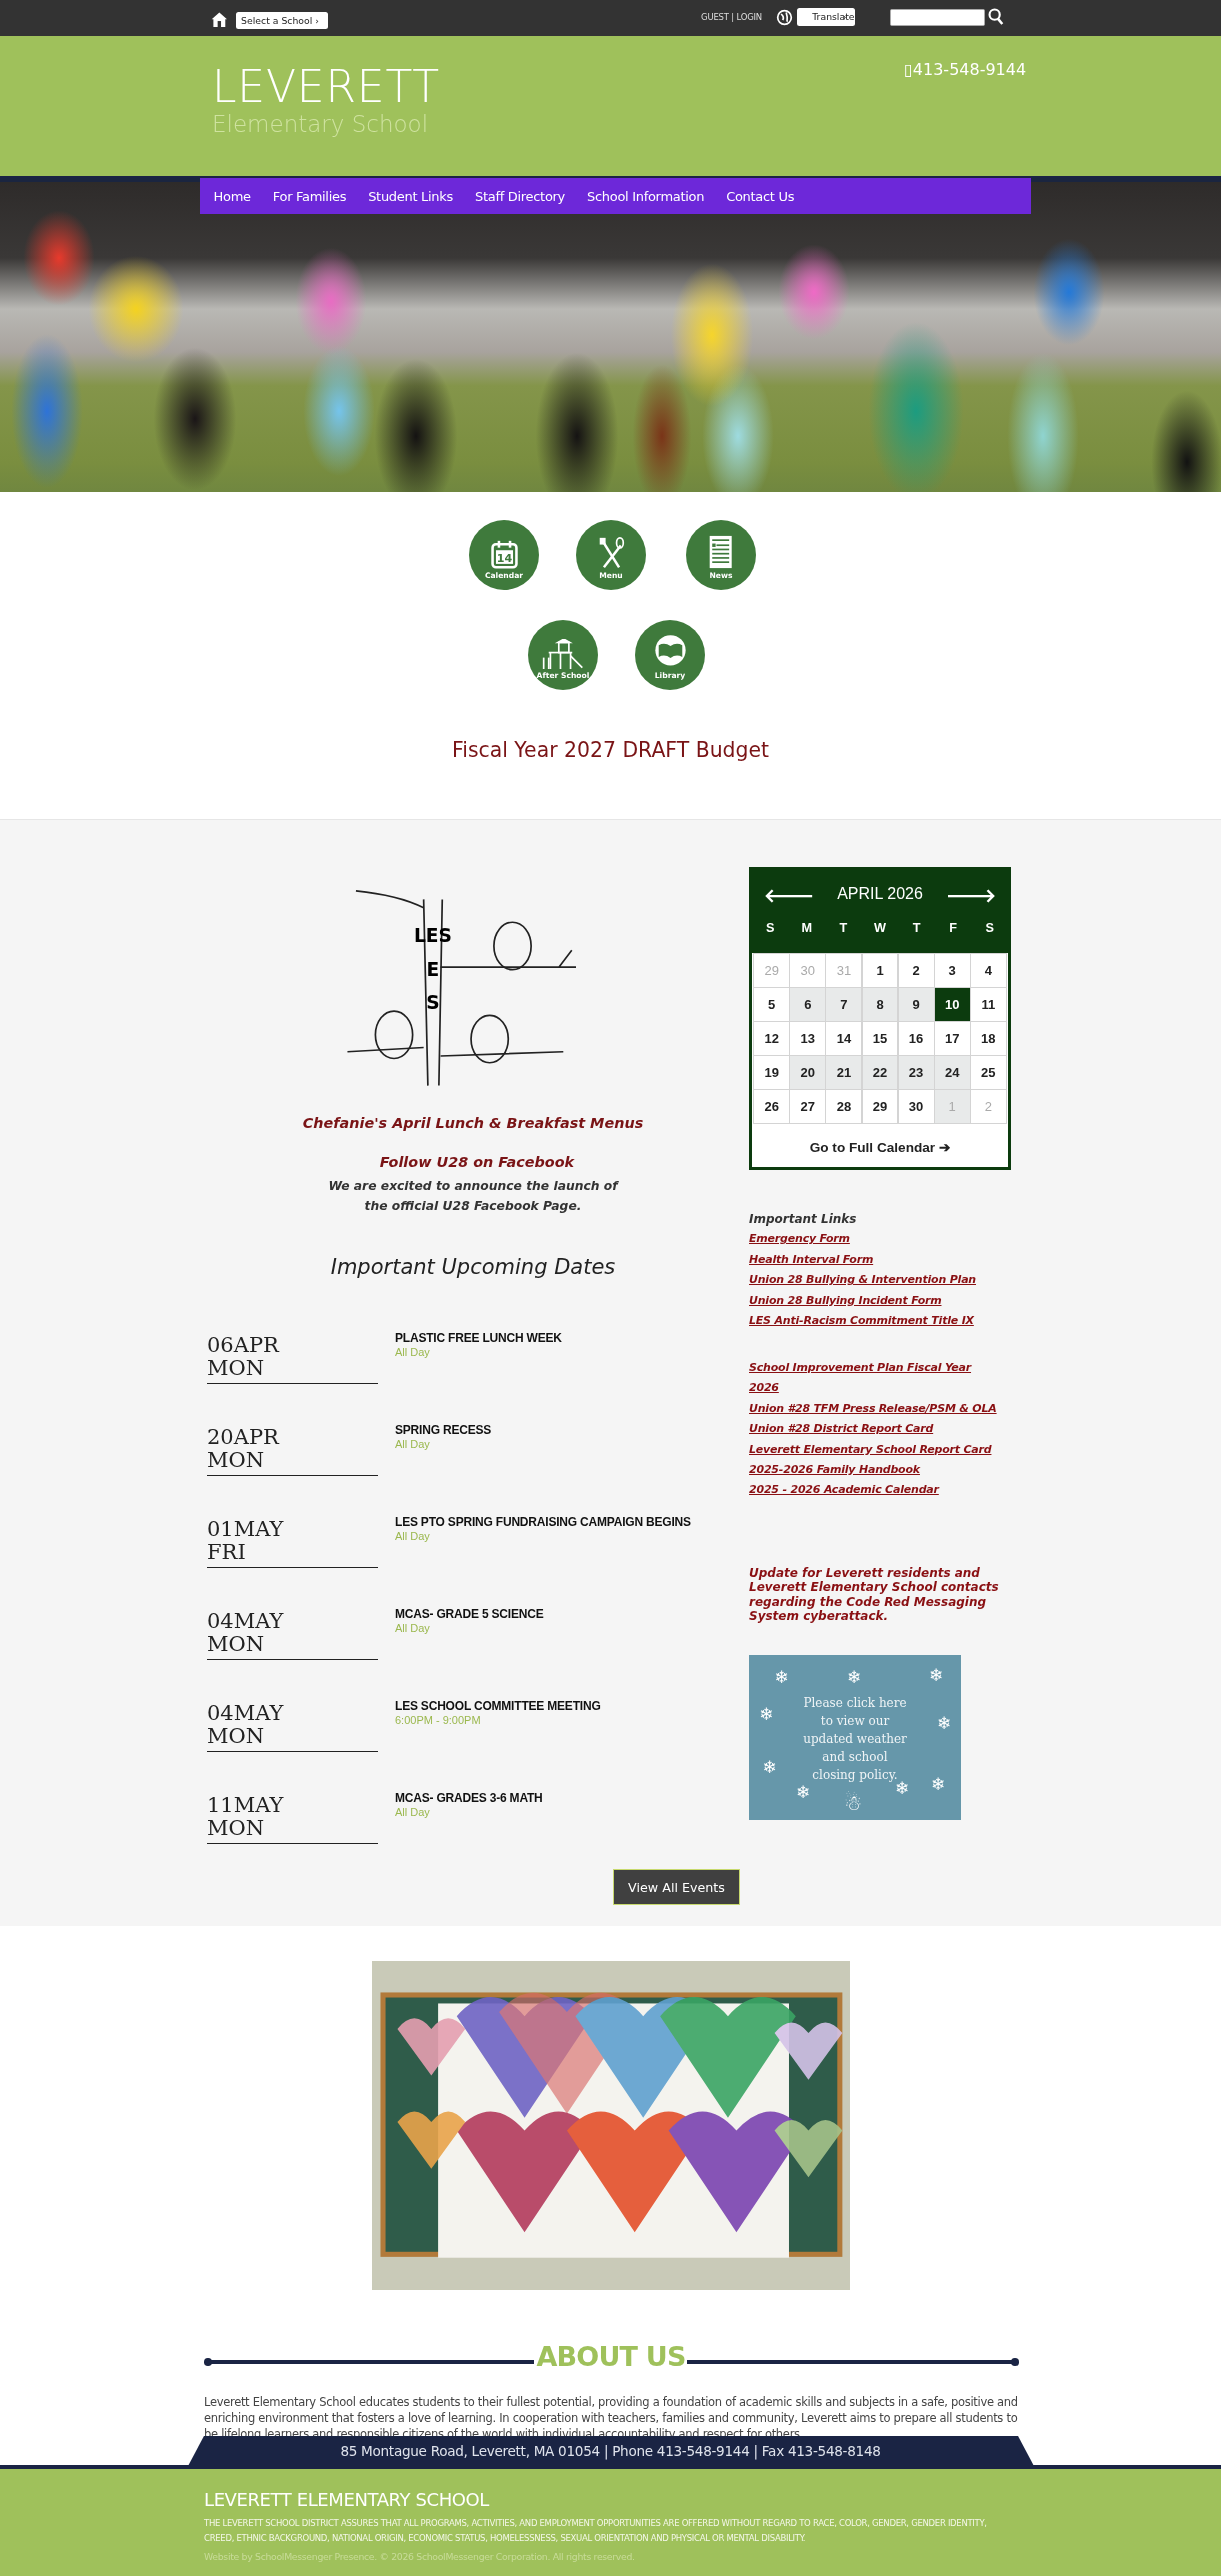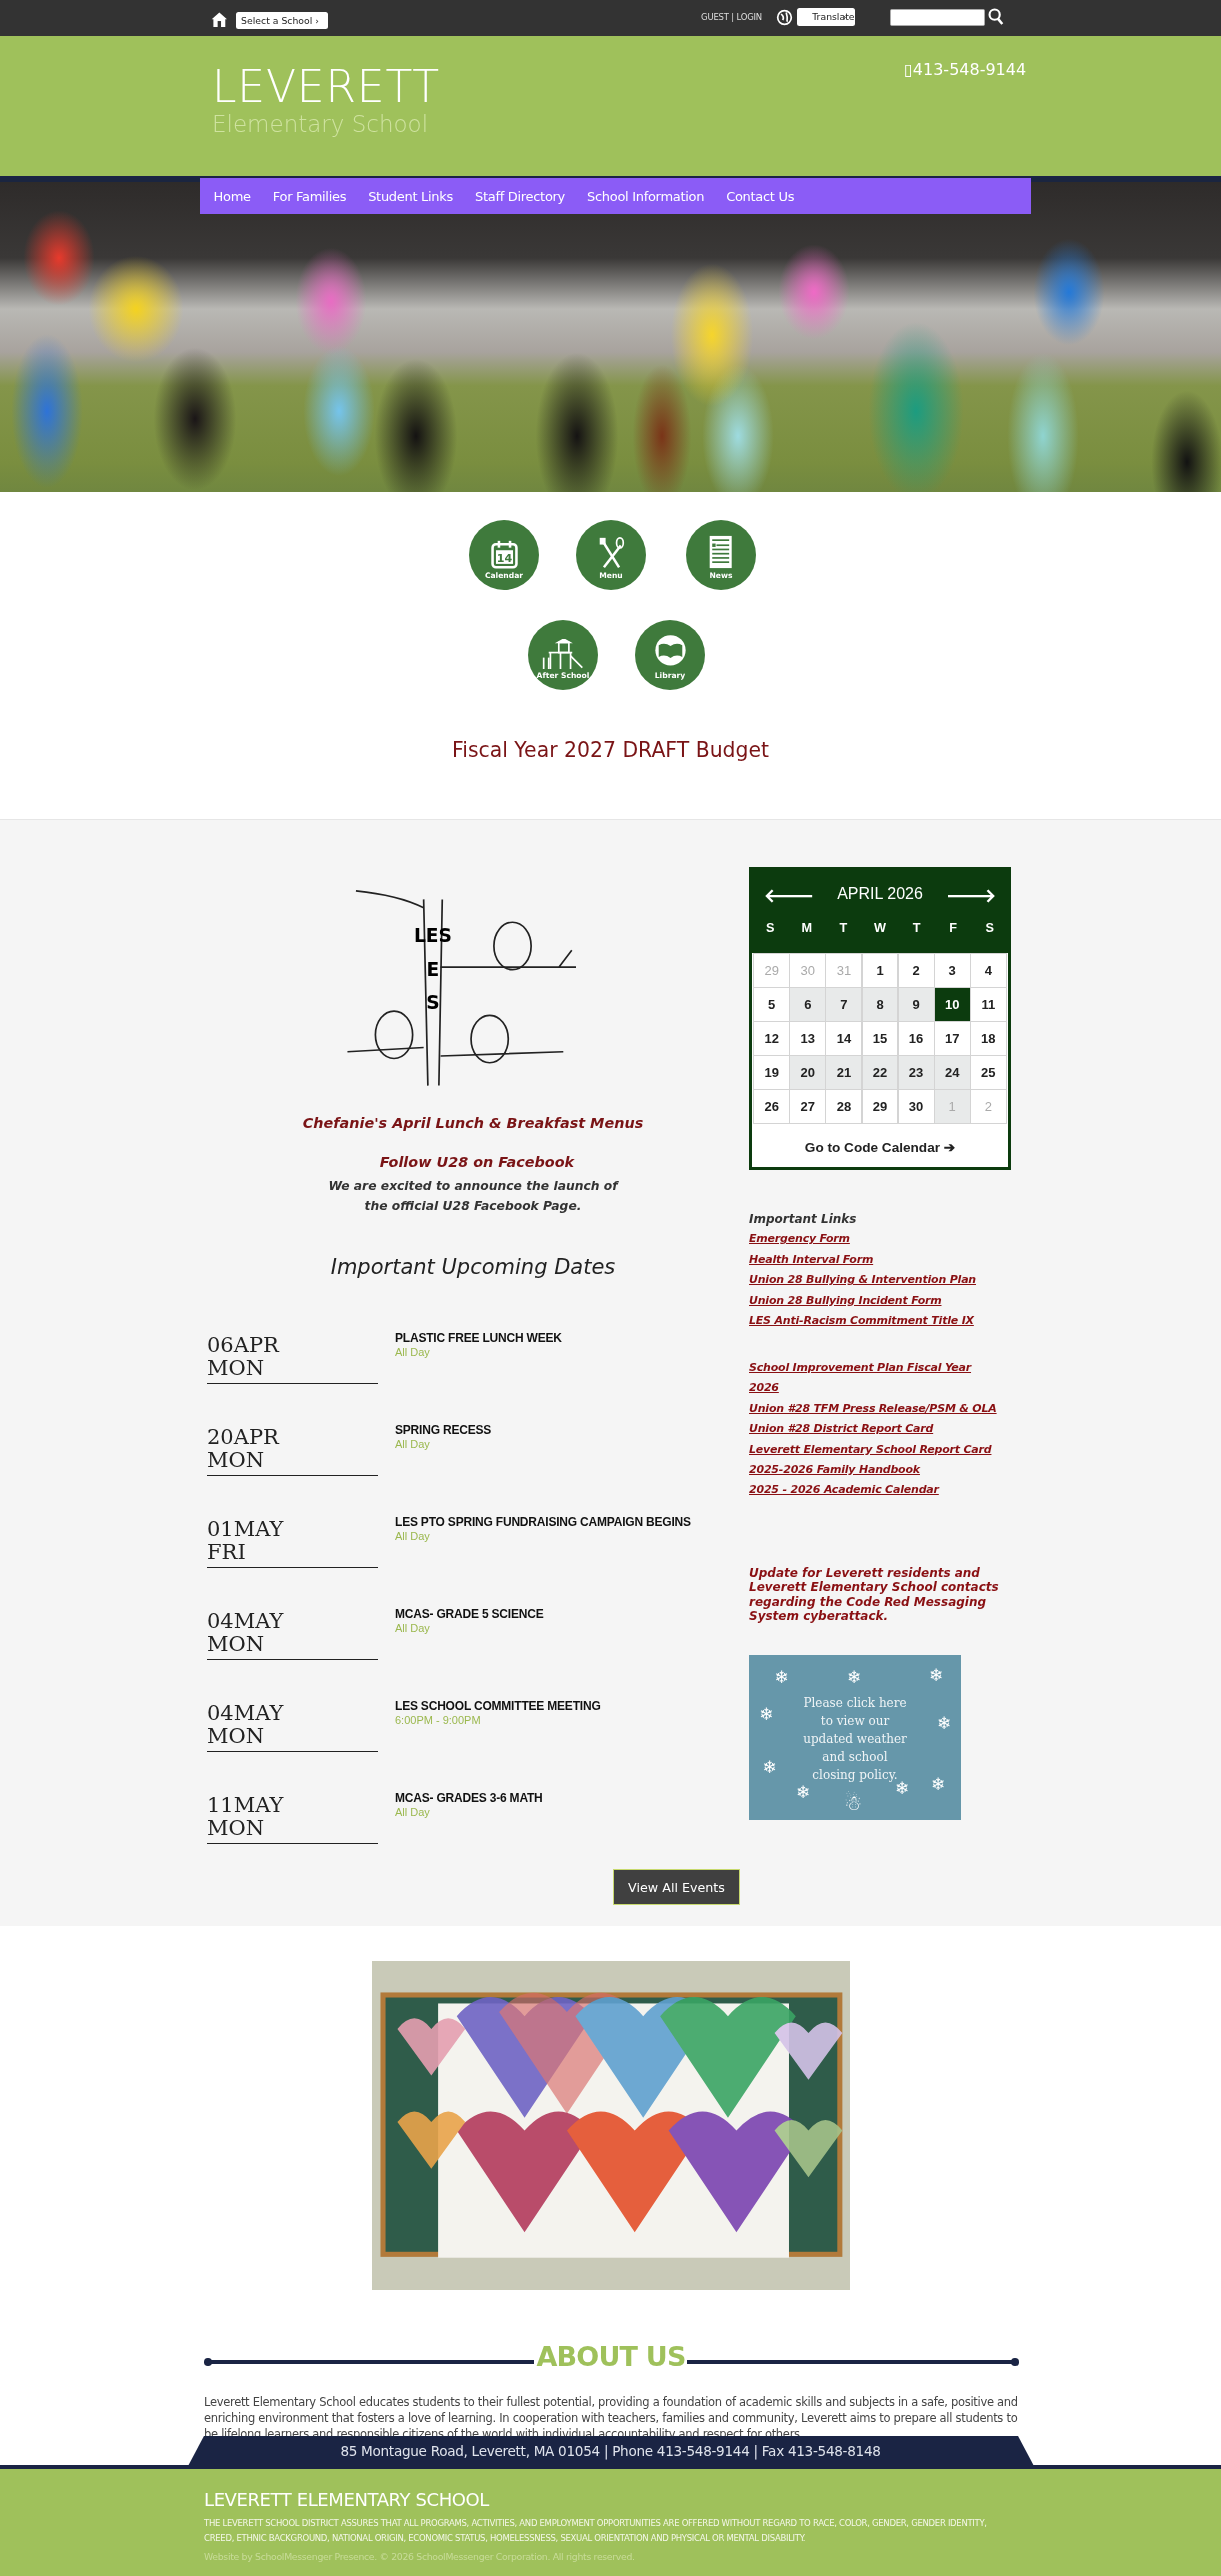--- a/index.html
+++ b/index.html
@@ -29,21 +29,21 @@
 radial-gradient(ellipse 59px 102px at 195px 237px,#1a1517 0,transparent 70%),
 radial-gradient(ellipse 51px 93px at 339px 229px,#75c4ec 0,transparent 70%),
 radial-gradient(ellipse 59px 110px at 416px 254px,#141212 0,transparent 70%),
 radial-gradient(ellipse 59px 119px at 577px 254px,#151313 0,transparent 70%),
 radial-gradient(ellipse 42px 102px at 662px 254px,#7a3418 0,transparent 70%),
 radial-gradient(ellipse 51px 102px at 738px 254px,#9edbe0 0,transparent 70%),
 radial-gradient(ellipse 68px 127px at 916px 229px,#1c9c80 0,transparent 70%),
 radial-gradient(ellipse 51px 119px at 1043px 254px,#8fd4d0 0,transparent 70%),
 radial-gradient(ellipse 51px 102px at 1187px 280px,#121212 0,transparent 70%),
 linear-gradient(180deg,#2e2b2a 0,#3a3837 76px,#b9b8b4 127px,#a8a39e 170px,#84954a 204px,#7a8e3f 280px,#6f8640 314px)}
-.nav{position:absolute;left:200px;top:178px;width:831px;height:36px;background:#8b5cf6;display:flex;align-items:center;padding-left:13.6px;gap:0}
+.nav{position:absolute;left:200px;top:178px;width:831px;height:36px;background:#6d28d9;display:flex;align-items:center;padding-left:13.6px;gap:0}
 .nav a{font-family:"DejaVu Sans",sans-serif;font-size:13px;color:#fff;margin-right:22px;letter-spacing:-0.3px}
 .navline{position:absolute;left:0;top:176px;width:1221px;height:3.4px;background:#1a2444}
 .icons{position:absolute;left:0;top:494px;width:1221px;height:326px;background:#fff}
 .qi{position:absolute;width:70px;height:70px;border-radius:50%;background:#3f7a3c;display:flex;flex-direction:column;align-items:center;justify-content:flex-end;padding-bottom:10.2px;color:#fff;font-family:"DejaVu Sans",sans-serif;font-size:7.6px;font-weight:bold}
 .qi svg{margin-bottom:1.7px}
 .fiscal{position:absolute;left:0;top:738px;width:1221px;text-align:center;font-family:"DejaVu Sans",sans-serif;font-size:20.4px;color:#7a1416}
 .main{position:absolute;left:0;top:819px;width:1221px;height:1107px;background:#f5f5f5;border-top:0.8px solid #e6e6e6}
 .logo{position:absolute;left:339px;top:882px;width:237px;height:221px}
 .rtitle{position:absolute;font-family:"DejaVu Sans",sans-serif;font-style:italic;font-weight:bold}
 .upc{position:absolute;left:0;top:1255px;width:946px;text-align:center;font-family:"DejaVu Sans",sans-serif;font-style:italic;font-weight:normal;font-size:21px;color:#222}
@@ -290,21 +290,21 @@
       <div class="e">24</div>
       <div>25</div>
     <div>26</div>
       <div>27</div>
       <div>28</div>
       <div>29</div>
       <div>30</div>
       <div class="o e">1</div>
       <div class="o">2</div>
   </div>
-  <a class="full" style="display:block"><span>Go to Code Calendar</span> <span>➔</span></a>
+  <a class="full" style="display:block"><span>Go to Full Calendar</span> <span>➔</span></a>
 </div>
 
 <div class="links" style="top:1209px">
   <div class="lh">Important Links</div>
   <a>Emergency Form</a>
   <a>Health Interval Form</a>
   <a>Union 28 Bullying &amp; Intervention Plan</a>
   <a>Union 28 Bullying Incident Form</a>
   <a>LES Anti-Racism Commitment Title IX</a>
 </div>

